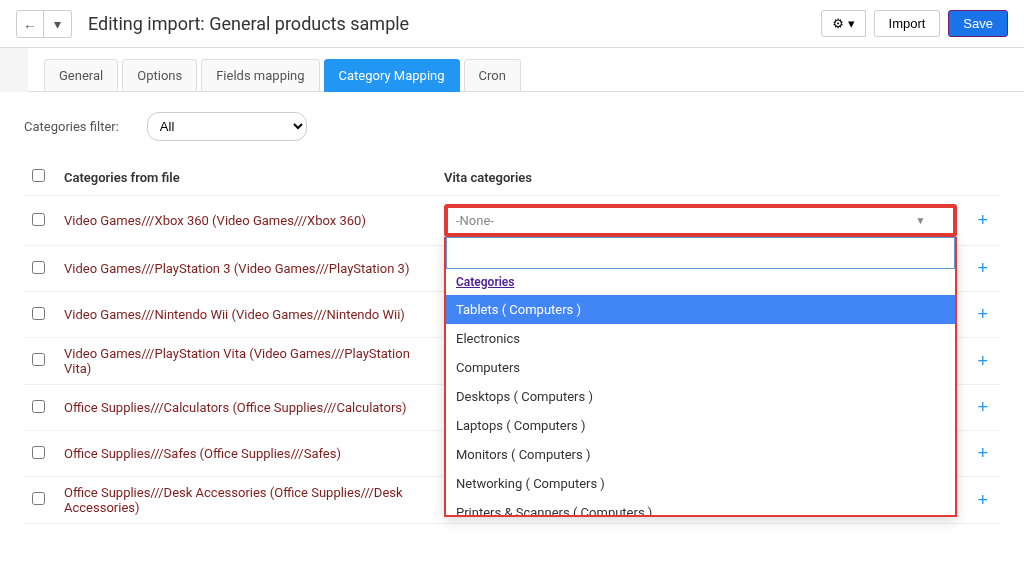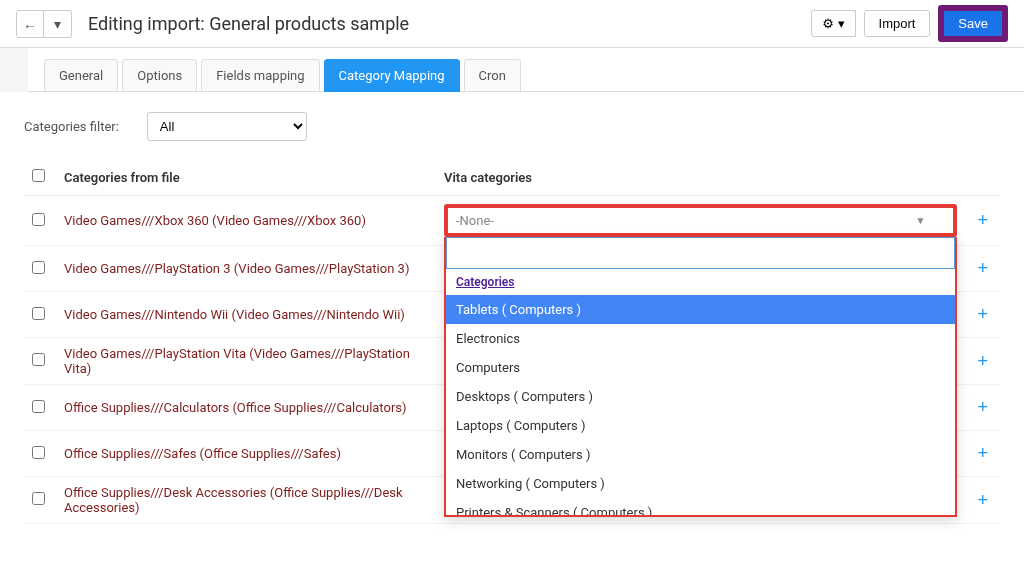--- a/index.html
+++ b/index.html
@@ -42,21 +42,21 @@
     }
     .btn-import {
       border: 1px solid #ccc;
       background: #fff;
       border-radius: 3px;
       padding: 5px 14px;
       cursor: pointer;
       font-size: 13px;
     }
     .btn-save {
-      border: 6px solid #701a75;
+      border: 1px solid #701a75;
       background: #1a73e8;
       color: #fff;
       border-radius: 3px;
       padding: 5px 14px;
       cursor: pointer;
       font-size: 13px;
     }
 
     .tabs-bar {
       background: #fff;
@@ -93,21 +93,21 @@
 
     .filter-row {
       display: flex;
       align-items: center;
       gap: 28px;
       margin-bottom: 20px;
     }
     .filter-label { font-size: 13px; color: #555; }
     .filter-select {
       border: 1px solid #ccc;
-      border-radius: 3px;
+      border-radius: 12px;
       padding: 5px 24px 5px 8px;
       font-size: 13px;
       min-width: 160px;
       appearance: auto;
       background: #fff;
     }
 
     .mapping-table { width: 100%; border-collapse: collapse; }
     .mapping-table th {
       text-align: left;

